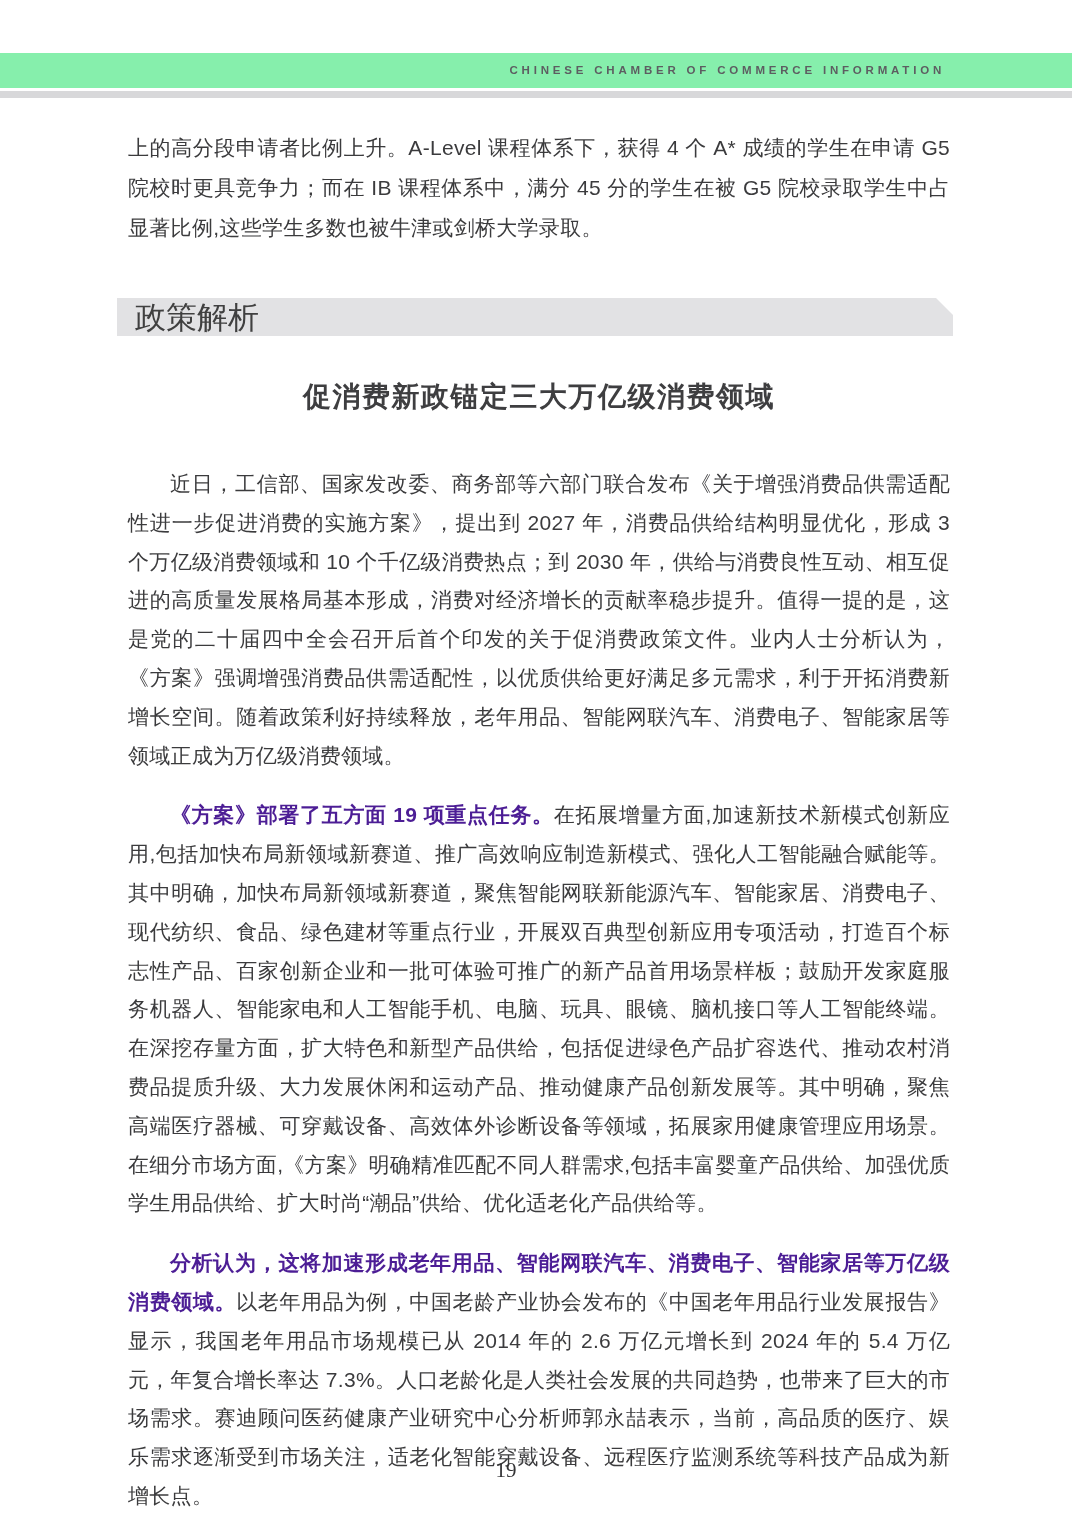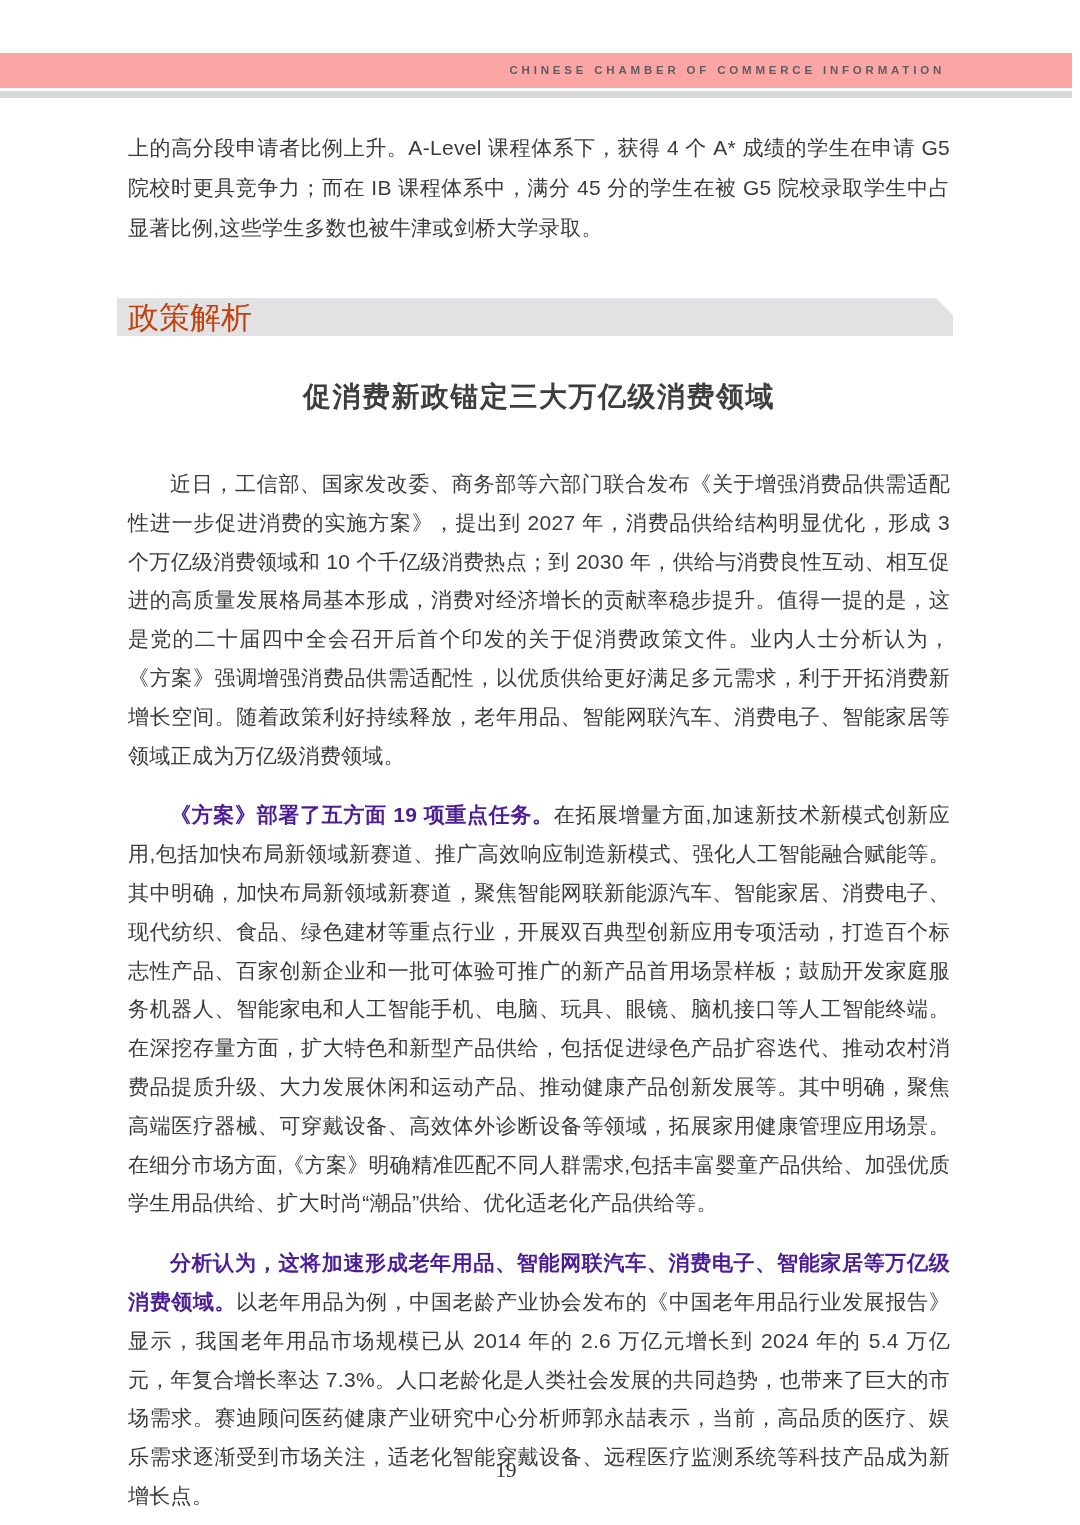--- a/index.html
+++ b/index.html
@@ -9,21 +9,21 @@
     width: 1080px;
     height: 1525px;
     font-family: "Liberation Sans", "DejaVu Sans", sans-serif;
     color: #3b3b3d;
     overflow: hidden;
   }
   .header-bar {
     position: absolute;
     top: 53px; left: 0;
     width: 1072px; height: 35px;
-    background: #fca5a5;
+    background: #86efac;
   }
   .header-bar .banner-text {
     position: absolute;
     right: 127px; top: 0;
     line-height: 35px;
     font-size: 11.5px;
     font-weight: bold;
     letter-spacing: 3.8px;
     color: #5d5d61;
     white-space: nowrap;
@@ -55,25 +55,25 @@
   }
   .section-bar {
     position: absolute;
     top: 298px; left: 117px;
     width: 836px; height: 38px;
     background: #e2e2e4;
     clip-path: polygon(0 0, calc(100% - 17px) 0, 100% 17px, 100% 100%, 0 100%);
   }
   .section-bar .section-label {
     display: block;
-    padding-left: 11px;
+    padding-left: 18px;
     line-height: 40px;
     font-family: Liberation Serif, serif;
     font-size: 31px;
-    color: #c2410c;
+    color: #404040;
   }
   .article-title {
     position: absolute;
     top: 378px; left: 128px;
     width: 822px;
     text-align: center;
     font-size: 28px;
     font-weight: bold;
     letter-spacing: 1.5px;
     color: #3e3e40;

